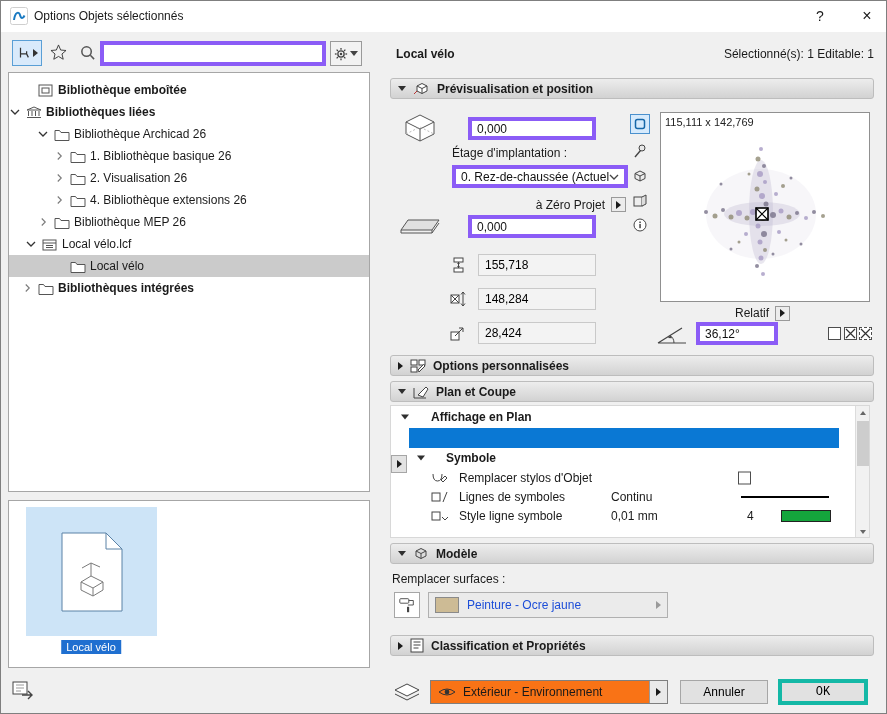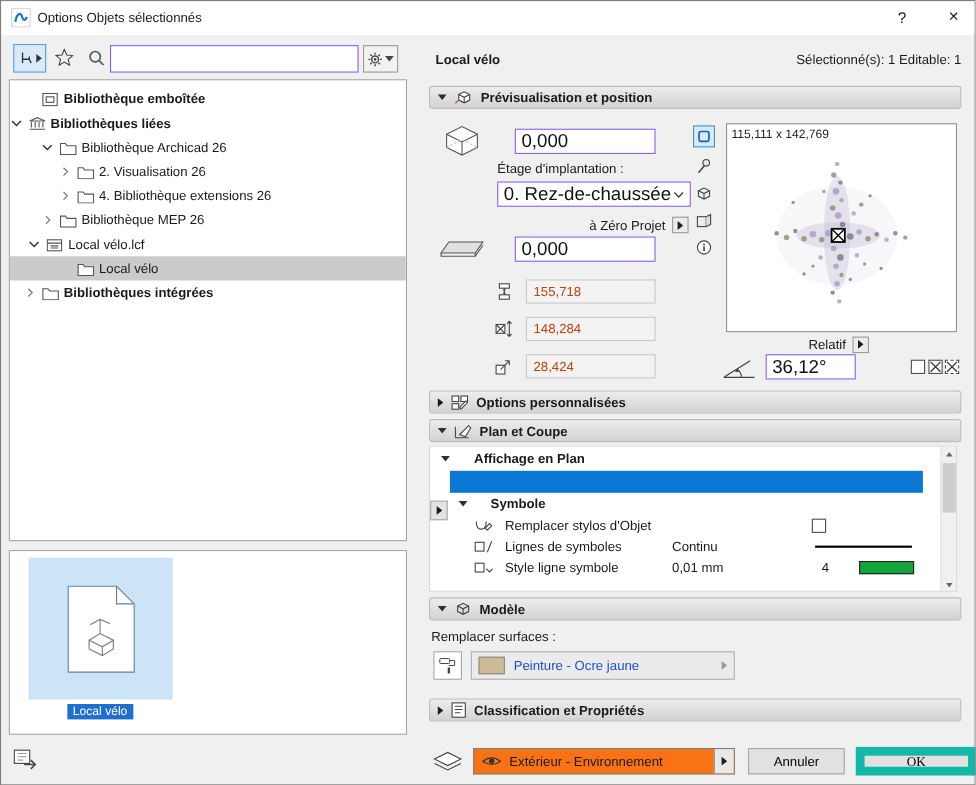--- a/index.html
+++ b/index.html
@@ -3,23 +3,23 @@
 <meta charset="utf-8">
 <style>
 *{margin:0;padding:0;box-sizing:border-box}
 html,body{width:887px;height:714px}
 body{position:relative;background:#f0f0f0;font-family:"Liberation Sans",sans-serif;font-size:12px;color:#1a1a1a;overflow:hidden}
 body::after{content:"";position:absolute;inset:0;border:1px solid #7f7f7f;pointer-events:none}
 .abs{position:absolute}
 .flex{display:flex;align-items:center}
 .bold{font-weight:bold}
 .titlebar{position:absolute;left:0;top:0;width:887px;height:32px;background:#fff}
-.field{background:#fff;border:1px solid #8b5cf6;height:23px;font-family:"Liberation Sans",sans-serif;font-size:17px;padding:0 5px;color:#111}
+.field{background:#fff;border:4px solid #8b5cf6;height:23px;font-family:"Liberation Sans",sans-serif;font-size:12px;padding:0 5px;color:#111}
 input.field{outline:none}
-.ro{background:#f3f3f3;border:1px solid #c9c9c9;color:#c2410c;display:flex;align-items:center;padding:0 6px}
+.ro{background:#f3f3f3;border:1px solid #c9c9c9;color:#000000;display:flex;align-items:center;padding:0 6px}
 .sechdr{position:absolute;left:390px;width:484px;height:21px;background:linear-gradient(#ededed,#d2d2d2);border:1px solid #bdbdbd;border-radius:3px;display:flex;align-items:center;gap:7px;padding:0 7px;font-weight:bold}
 .tri-d{width:0;height:0;border-left:4px solid transparent;border-right:4px solid transparent;border-top:5px solid #2f2f2f}
 .tri-r{width:0;height:0;border-top:4px solid transparent;border-bottom:4px solid transparent;border-left:5px solid #1a1a1a}
 .popbox{width:15px;height:15px;border:1px solid #9a9a9a;background:#ececec;display:flex;align-items:center;justify-content:center;flex:none}
 .treepanel{position:absolute;left:8px;top:72px;width:362px;height:420px;background:#fff;border:1px solid #a6a6a6;padding-top:6px;overflow:hidden}
 .trow{height:22px;display:flex;align-items:center;gap:4px;white-space:nowrap}
 .trow.sel{background:#cbcbcb}
 .chev{width:12px;display:flex;justify-content:center;flex:none}
 .ticon{width:17px;display:flex;justify-content:center;flex:none}
 .prevpanel{position:absolute;left:8px;top:500px;width:362px;height:168px;background:#fff;border:1px solid #a6a6a6}
@@ -124,20 +124,33 @@
         <svg width="10" height="8" viewBox="0 0 10 8">
           <path d="M1 2 L5 6 L9 2" fill="none" stroke="#333" stroke-width="1.3"></path>
         </svg>
       </span>
     <span class="ticon">
         <svg width="16" height="13" viewBox="0 0 16 13">
           <path d="M1 2.5 h4.5 l1.5 2 H15 v8 H1 Z" fill="#fff" stroke="#555"></path>
         </svg>
       </span>
     <span>Bibliothèque Archicad 26</span>
+  </div>
+  <div class="trow" style="padding-left:44px">
+    <span class="chev">
+        <svg width="7" height="10" viewBox="0 0 8 10">
+          <path d="M2 1 L6 5 L2 9" fill="none" stroke="#7a7a7a" stroke-width="1.3"></path>
+        </svg>
+      </span>
+    <span class="ticon">
+        <svg width="16" height="13" viewBox="0 0 16 13">
+          <path d="M1 2.5 h4.5 l1.5 2 H15 v8 H1 Z" fill="#fff" stroke="#555"></path>
+        </svg>
+      </span>
+    <span>1. Bibliothèque basique 26</span>
   </div>
   <div class="trow" style="padding-left:44px">
     <span class="chev">
         <svg width="7" height="10" viewBox="0 0 8 10">
           <path d="M2 1 L6 5 L2 9" fill="none" stroke="#7a7a7a" stroke-width="1.3"></path>
         </svg>
       </span>
     <span class="ticon">
         <svg width="16" height="13" viewBox="0 0 16 13">
           <path d="M1 2.5 h4.5 l1.5 2 H15 v8 H1 Z" fill="#fff" stroke="#555"></path>
@@ -569,13 +582,13 @@
         <path d="M1 6 Q9 0 17 6 Q9 12 1 6 Z" fill="none" stroke="#333"></path>
         <circle cx="9" cy="6" r="2.4" fill="#333"></circle>
       </svg>
   </span>
   <span style="flex:1;white-space:nowrap;overflow:hidden">Extérieur - Environnement</span>
   <span class="flex" style="width:18px;height:22px;border-left:1px solid #9a9a9a;justify-content:center;background:#e9e9e9">
       <span class="tri-r"></span>
     </span>
 </div>
 <button class="btn abs" style="left:680px;top:680px;width:88px;height:24px;background:#e1e1e1;font-family:Liberation Sans, sans-serif">Annuler</button>
-<button class="btn abs" style="left:778px;top:679px;width:110px;height:26px;background:#e1e1e1;border:8px solid #14b8a6;font-family:Liberation Serif, serif">OK</button>
+<button class="btn abs" style="left:778px;top:679px;width:90px;height:26px;background:#e1e1e1;border:4px solid #14b8a6;font-family:Liberation Mono, monospace">OK</button>
 
 </body></html>

